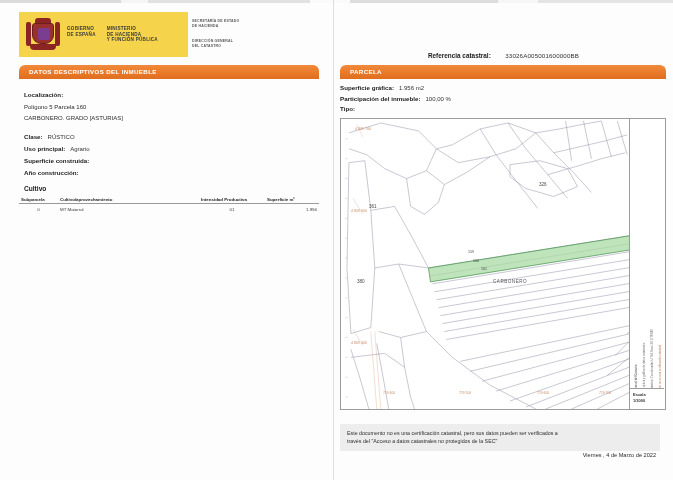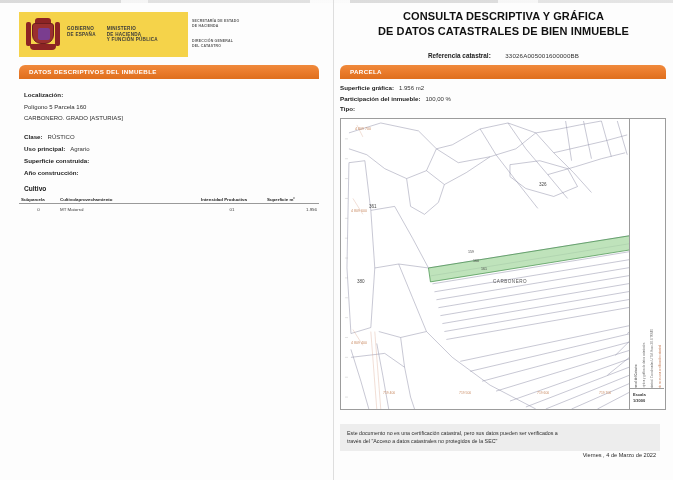--- a/index.html
+++ b/index.html
@@ -305,22 +305,20 @@
   </div>
   <div class="bar-rule" id="rule-left"></div>
 
   <div class="bar" id="bar-right">
     <span>PARCELA</span>
   </div>
   <div class="bar-rule" id="rule-right"></div>
 
   <div class="right-col">
 
-    <div id="doc-title-1">CONSULTA DESCRIPTIVA Y GRÁFICA</div>
-    <div id="doc-title-2">DE DATOS CATASTRALES DE BIEN INMUEBLE</div>
 
     <div id="refcat">
       <span class="rc-lbl">Referencia catastral:</span>
       <span class="rc-val">33026A005001600000BB</span>
     </div>
 
     <div id="parcela-fields">
       <div class="prow">
         <span class="lbl">Superficie gráfica:</span>
         <span class="val">1.956 m2</span>

